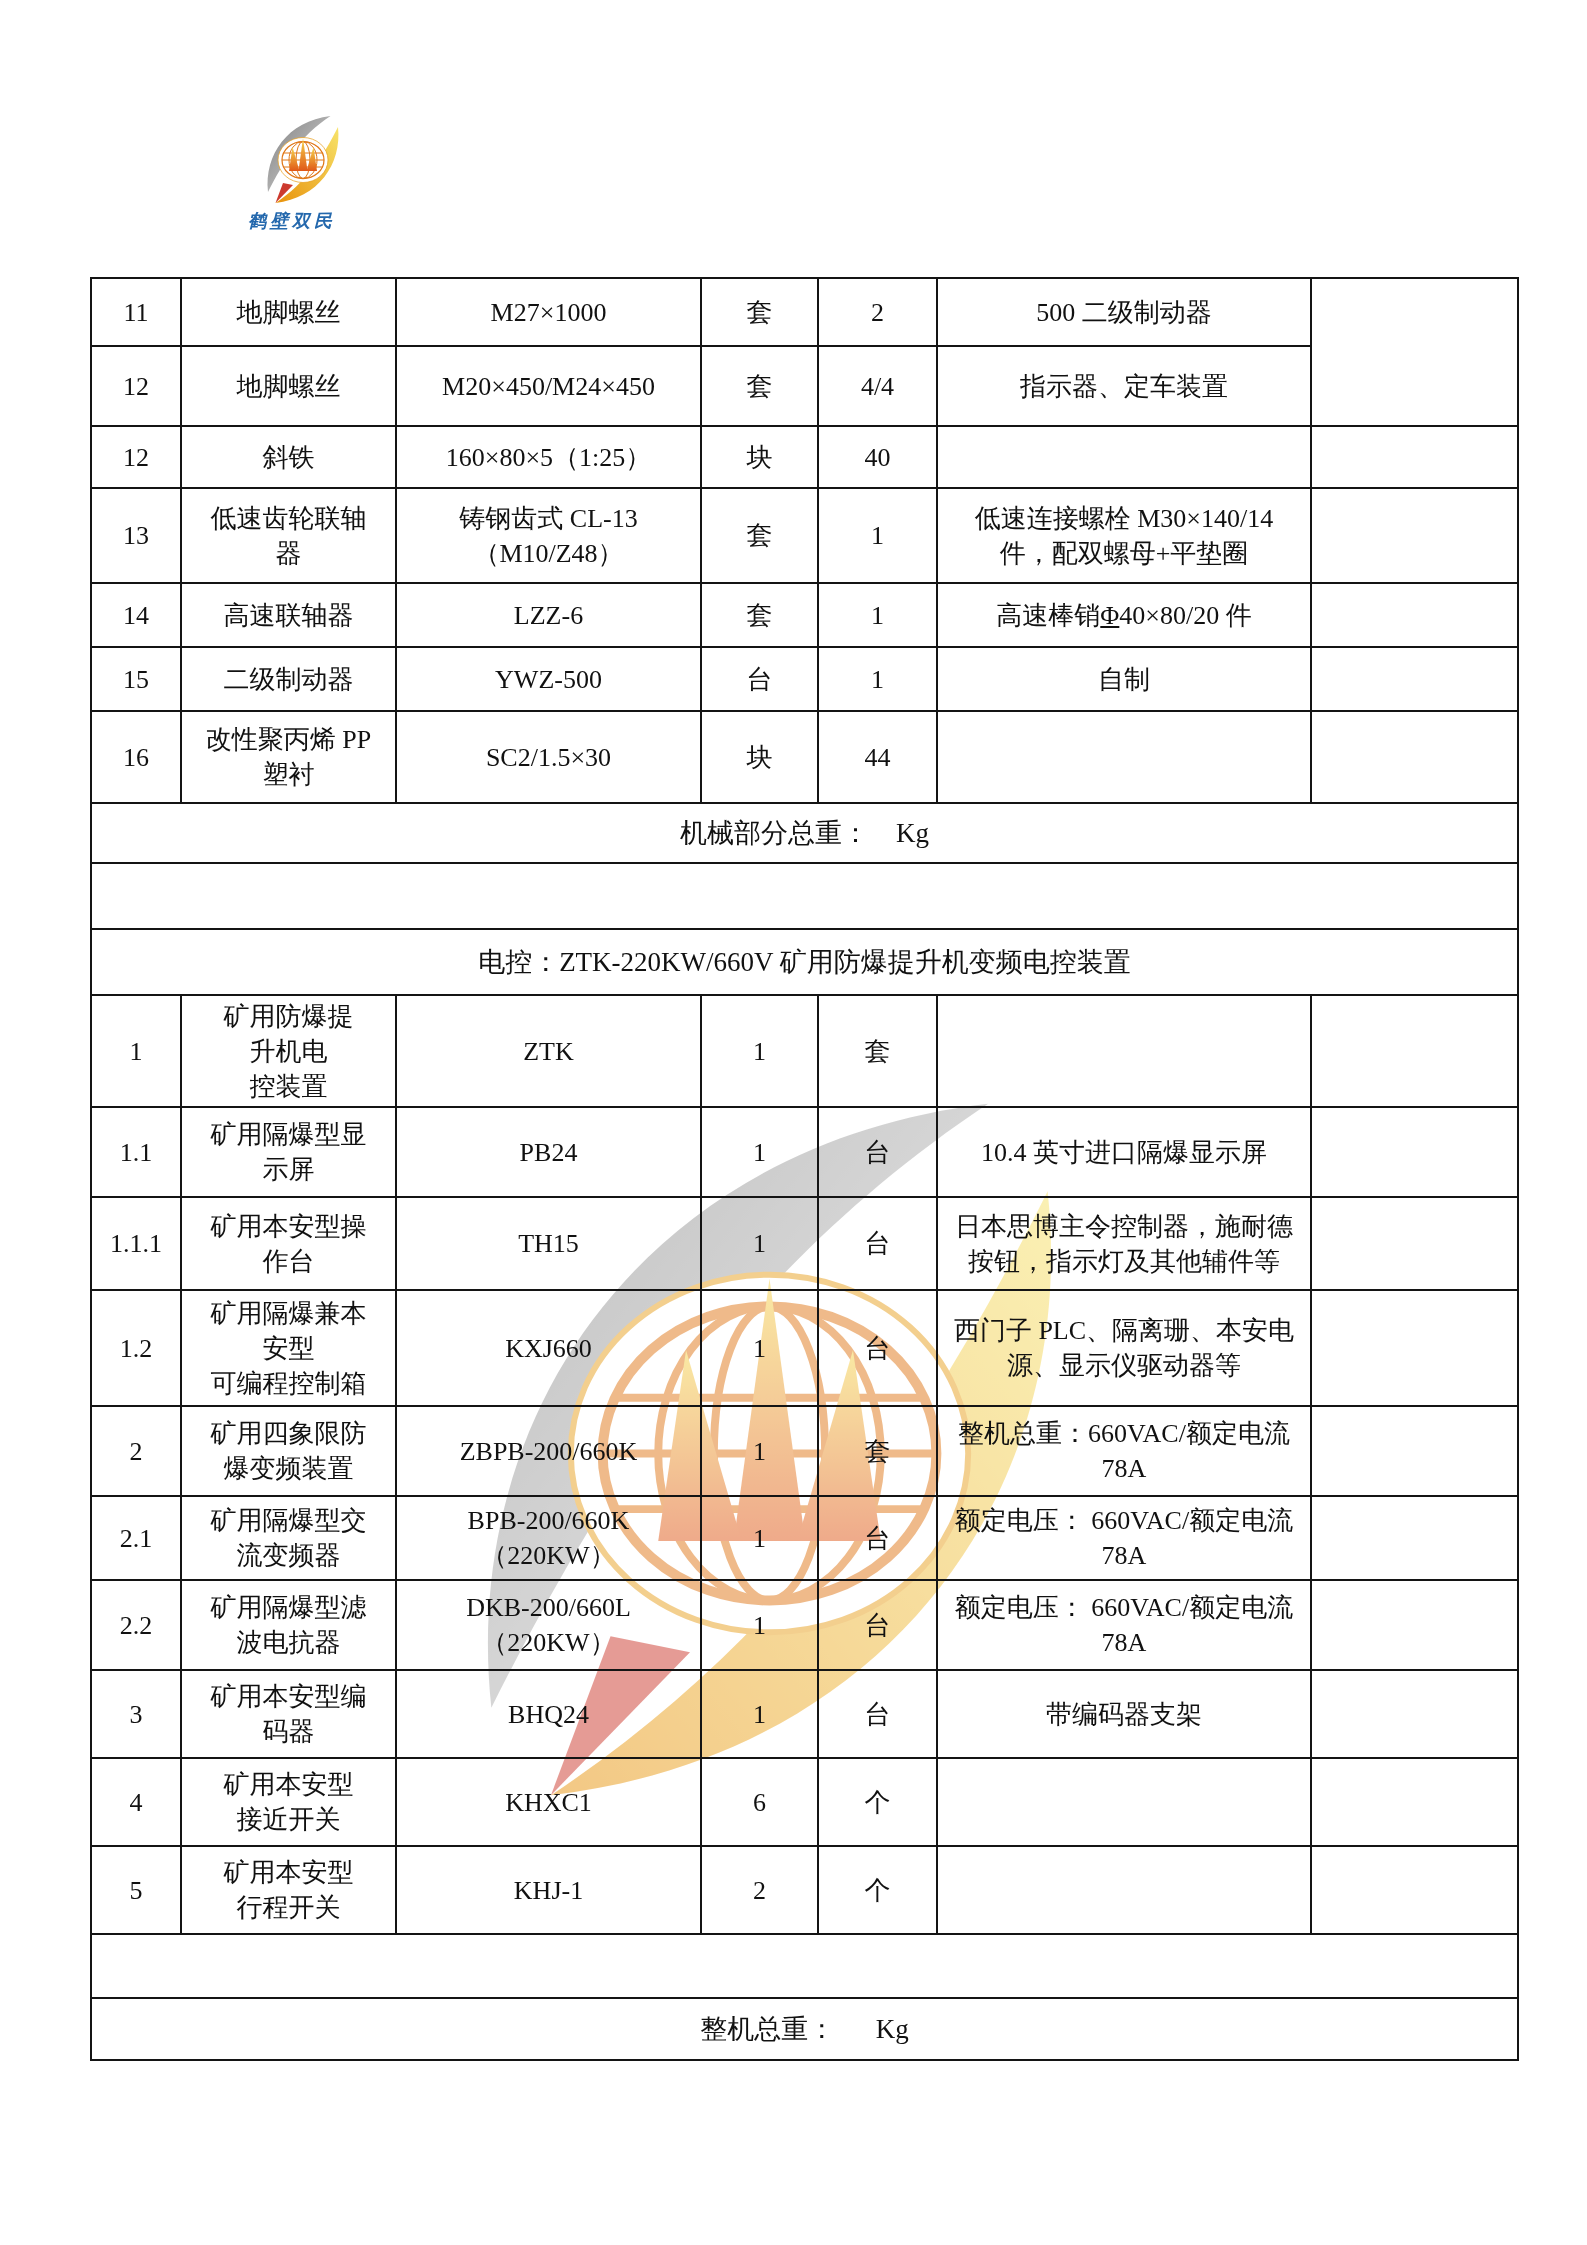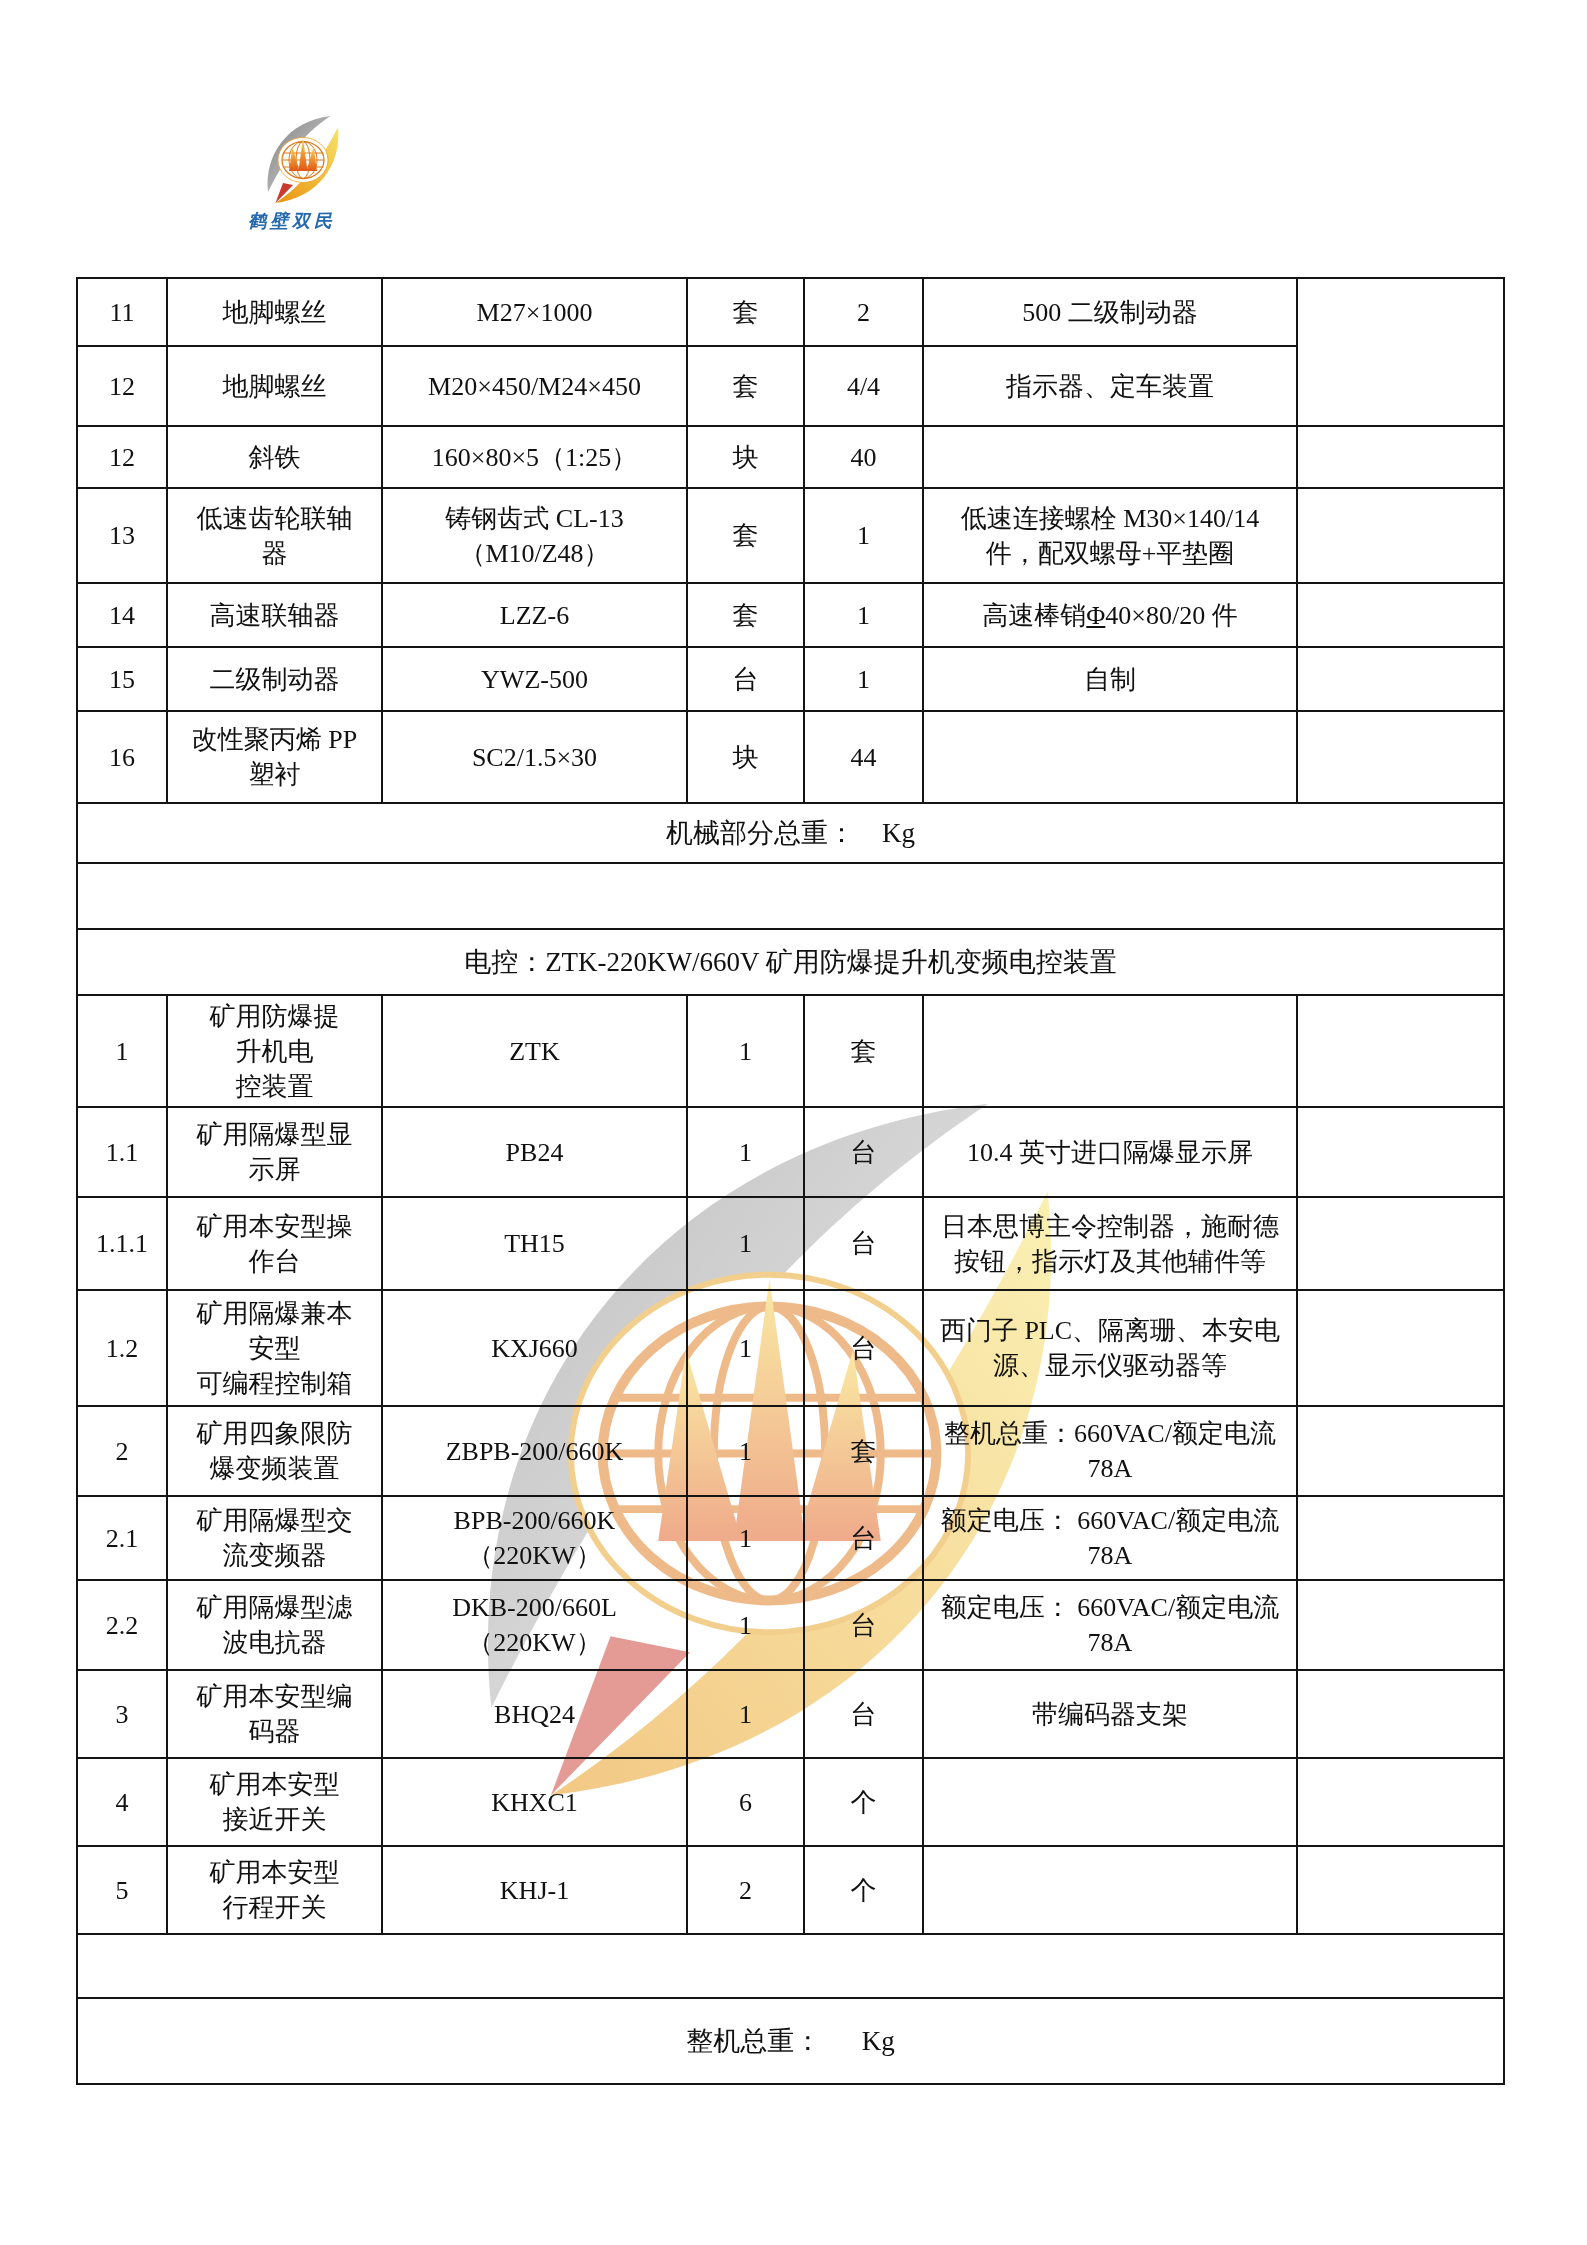--- a/index.html
+++ b/index.html
@@ -17,21 +17,21 @@
   }
   .company-title{
     position:absolute;left:530px;top:218px;width:600px;
     font-size:41px;letter-spacing:3px;color:#3cb1ec;white-space:nowrap;
     font-weight:normal;
   }
   
   .watermark{position:absolute;left:372px;top:1072px;width:795px;height:755px;opacity:.5;z-index:0;}
   
   table.sheet{
-    position:absolute;left:76px;top:277px;width:1429px;z-index:1;
+    position:absolute;left:90px;top:277px;width:1429px;z-index:1;
     border-collapse:collapse;table-layout:fixed;background:transparent;
   }
   table.sheet td{
     border:2px solid #141414;background:transparent;
     font-size:26px;line-height:35px;text-align:center;vertical-align:middle;
     white-space:pre-line;padding:2px 4px;overflow:hidden;
   }
   td.model,td.remark{text-align:left;padding-left:10px;}
   td.remark{padding-left:12px;border-radius:30px;}
   td.model-c{text-align:center;}
@@ -280,19 +280,19 @@
       <td class="model-c">KHJ-1</td>
       <td>2</td>
       <td>个</td>
       <td class="remark"></td>
       <td></td>
     </tr>
 
     <tr style="height:64px">
       <td colspan="7"></td>
     </tr>
-    <tr class="label-row" style="height:86px">
+    <tr class="label-row" style="height:62px">
       <td colspan="7">整机总重：      Kg</td>
     </tr>
   </tbody>
     </table>
 
 </div>
 
 </body></html>

